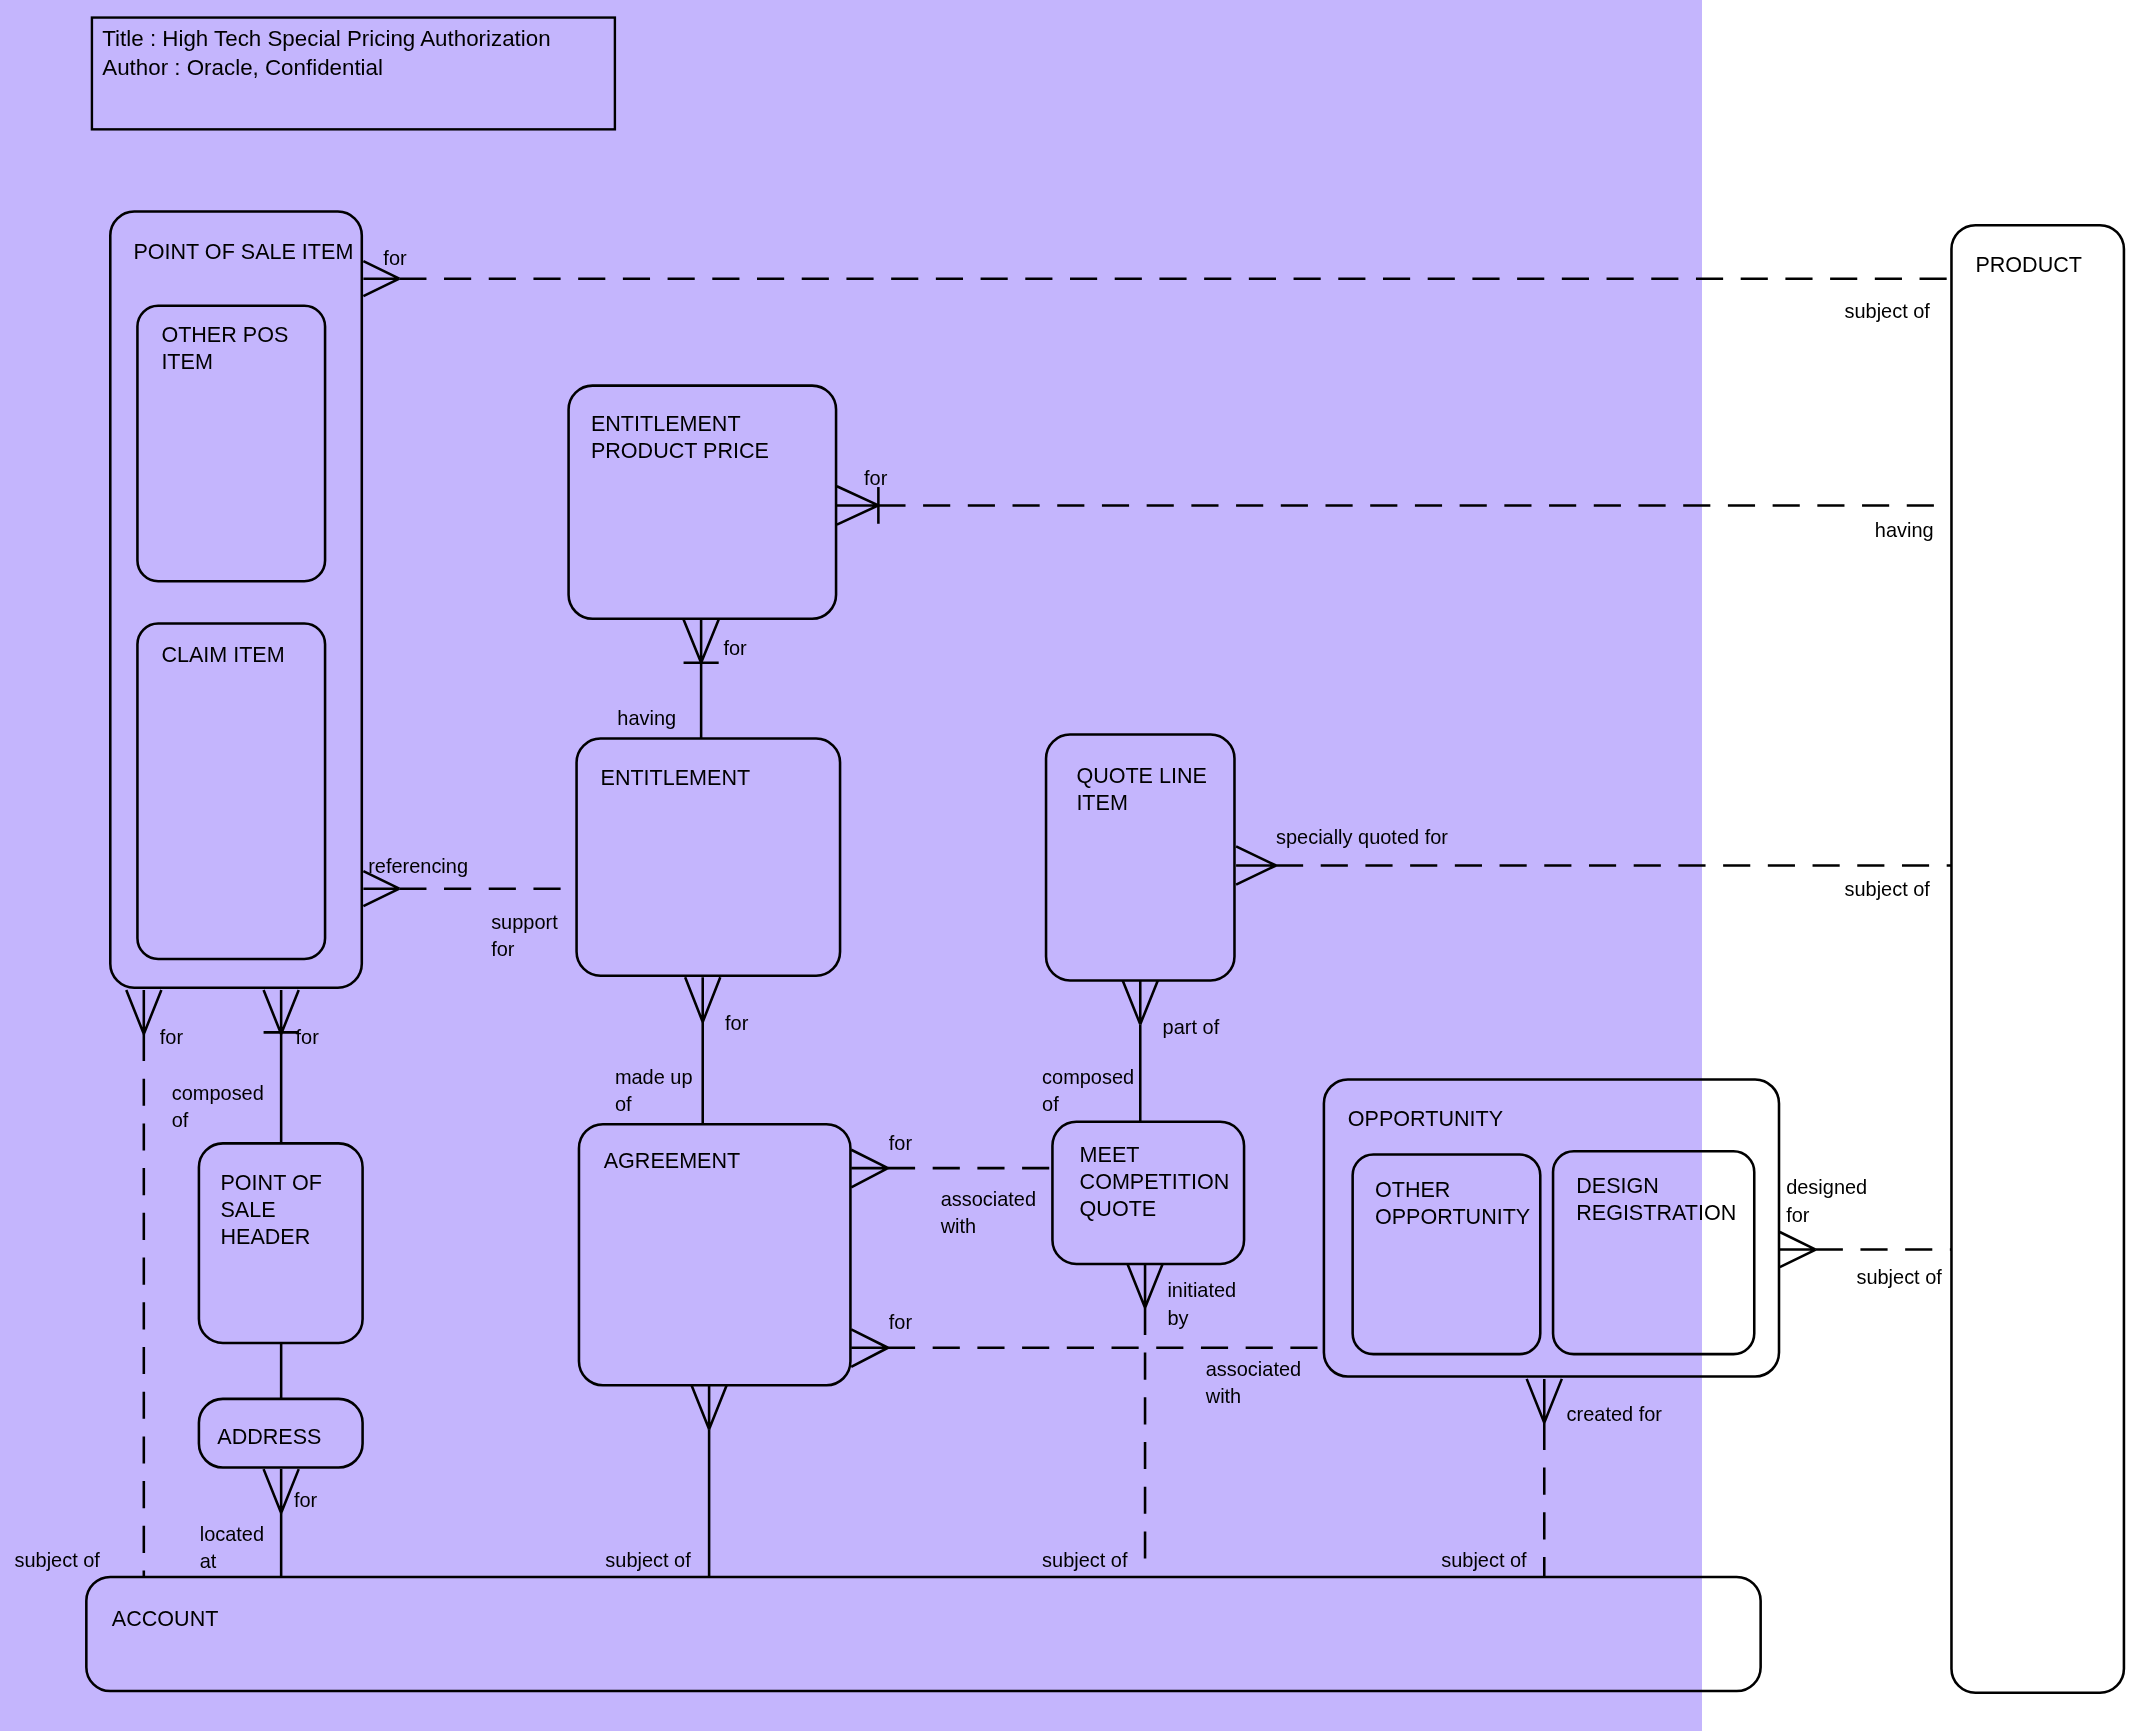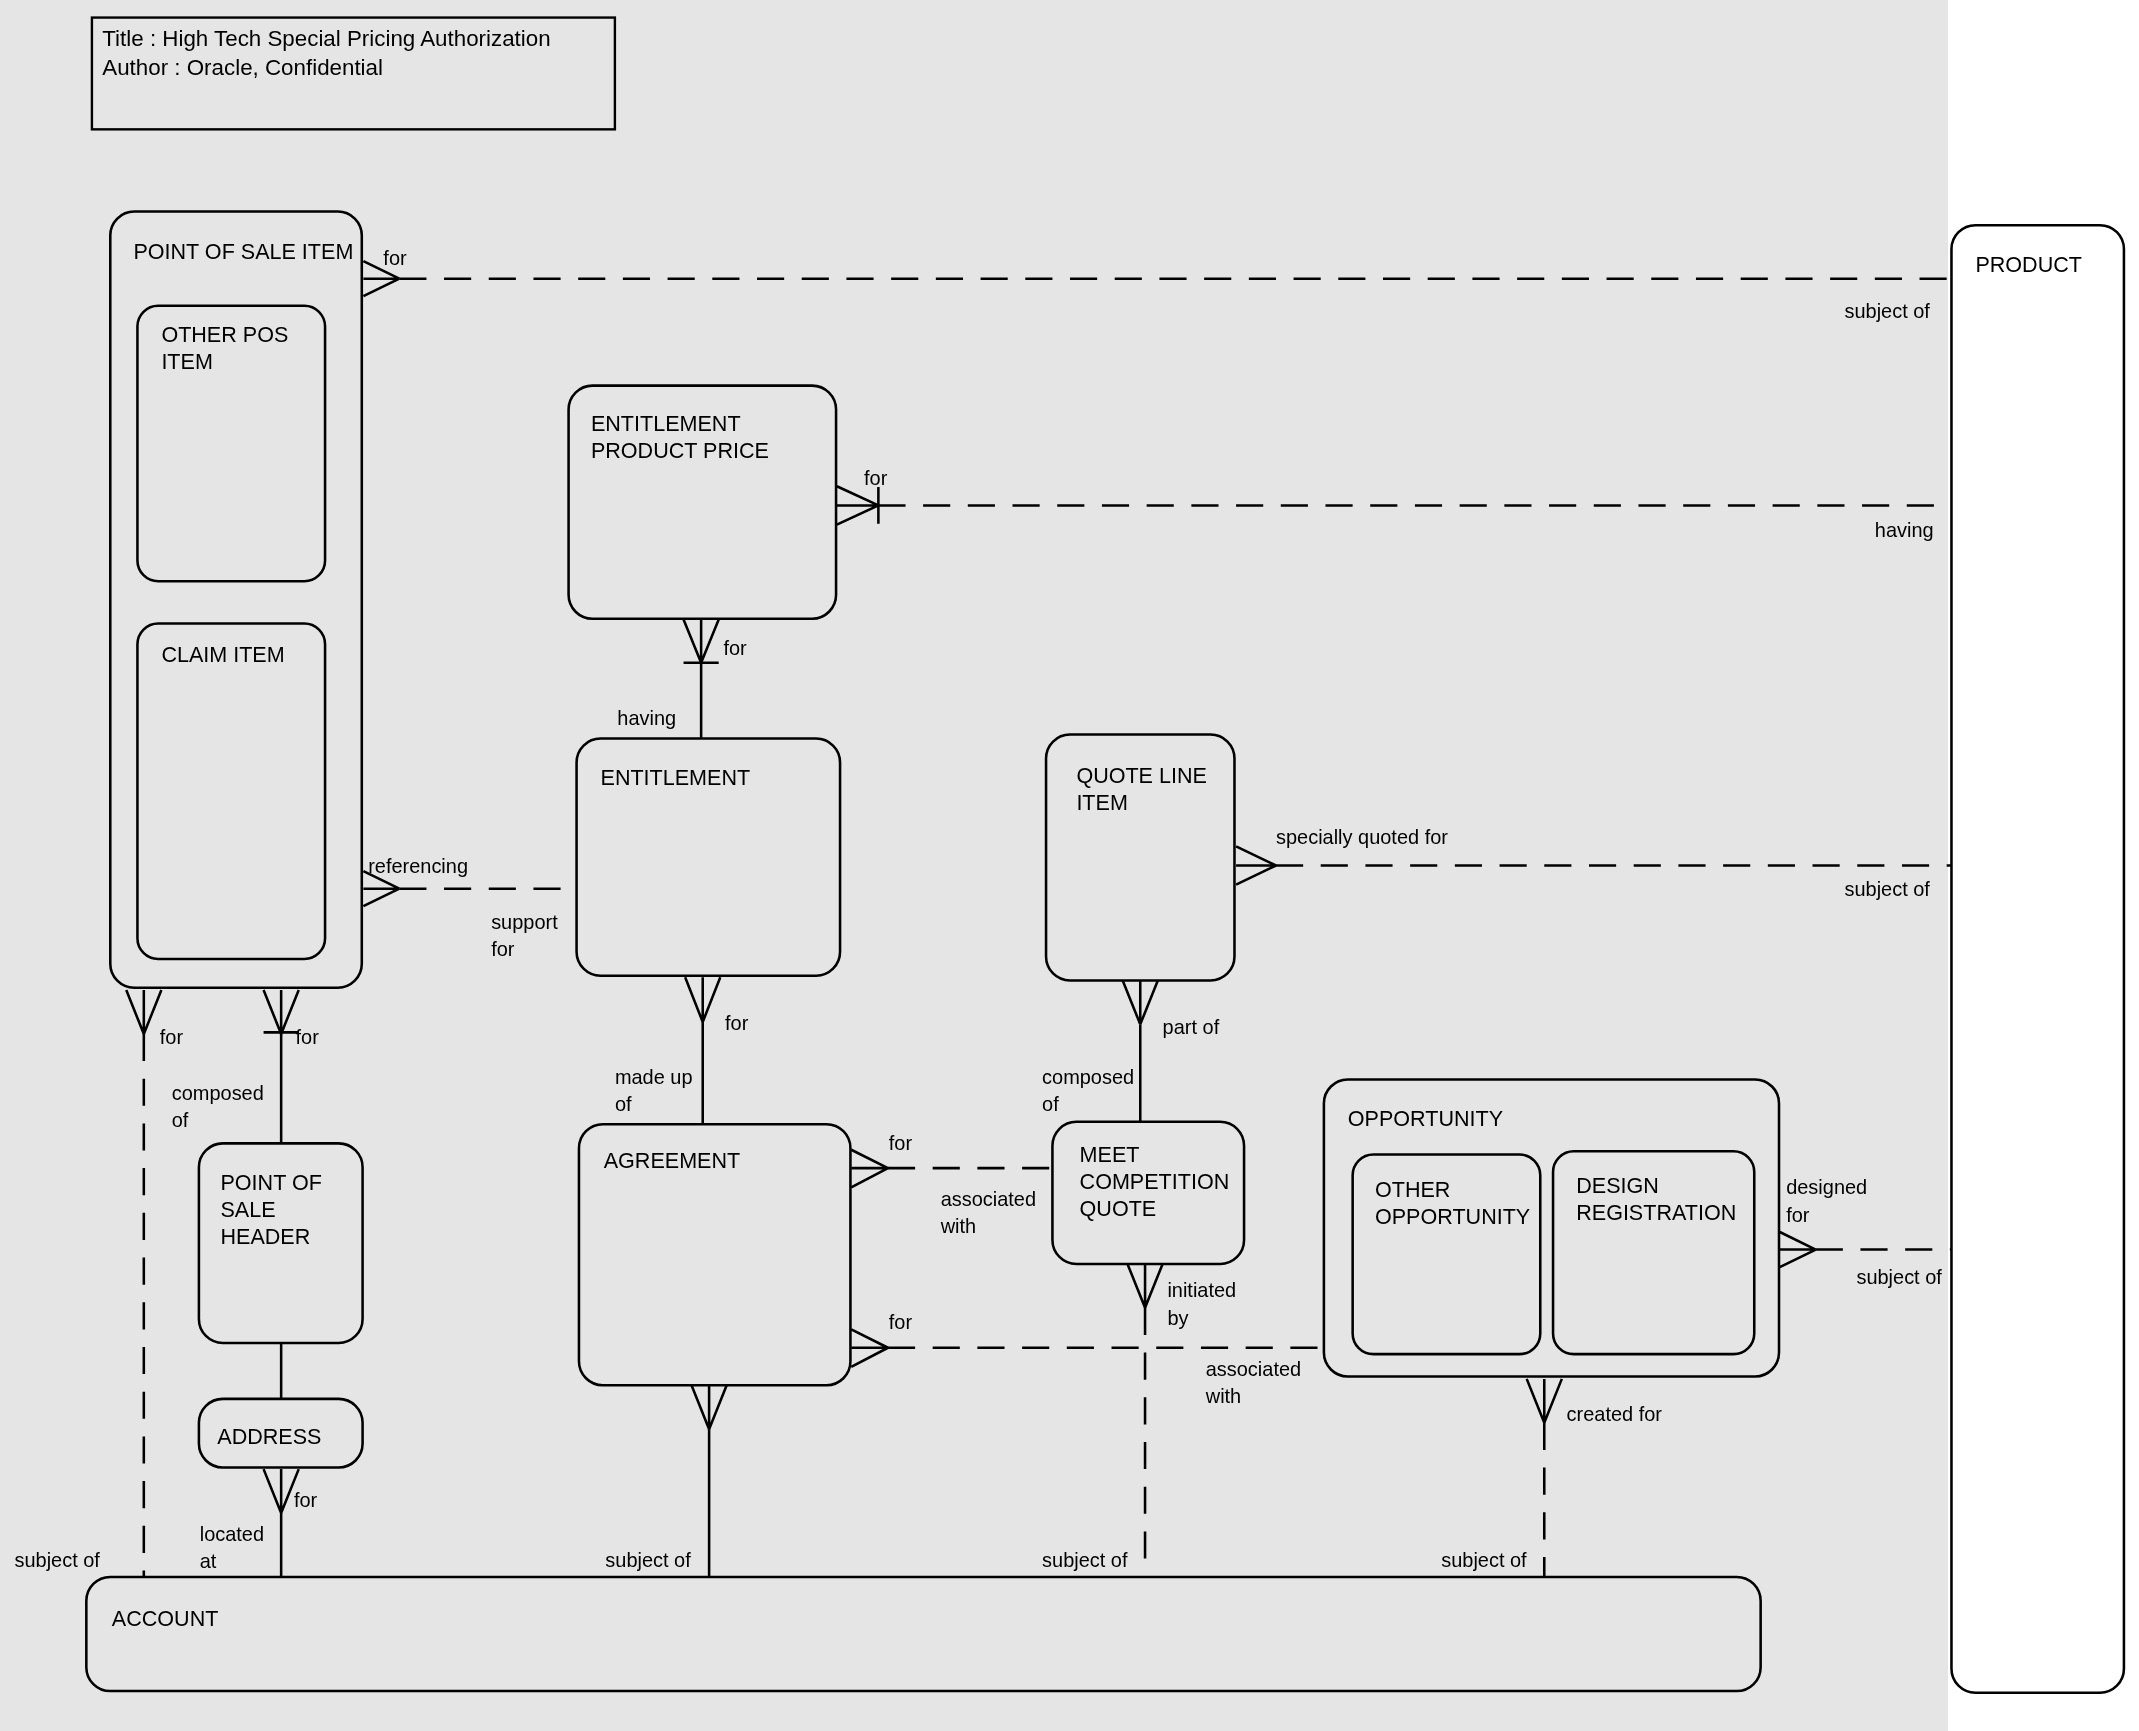--- a/index.html
+++ b/index.html
@@ -1,16 +1,16 @@
 <!DOCTYPE html>
 <html style="font-size:12.8px"><head>
 <meta charset="utf-8">
 <style>
   html,body{margin:0;padding:0;background:#ffffff;}
-  #canvas{position:relative;width:1948px;height:1731px;background:#e5e5e5;
+  #canvas{position:relative;width:1702px;height:1731px;background:#c4b5fd;
           font-family:"Liberation Sans", sans-serif;}
   svg{position:absolute;left:0;top:0;width:2140px;height:1731px;}
   .ent{fill:none;stroke:#000;stroke-width:3.2;}
   .ent-sub{fill:none;stroke:#000;stroke-width:3.2;}
   .titlebox{fill:none;stroke:#000;stroke-width:3;}
   .rel-solid{stroke:#000;stroke-width:3.2;fill:none;}
   .rel-dash{stroke:#000;stroke-width:3.2;fill:none;stroke-dasharray:34 22;}
   .crow{stroke:#000;stroke-width:3.2;fill:none;}
   .bar{stroke:#000;stroke-width:3.2;}
   text{font-family:"Liberation Sans", sans-serif;fill:#000;}

